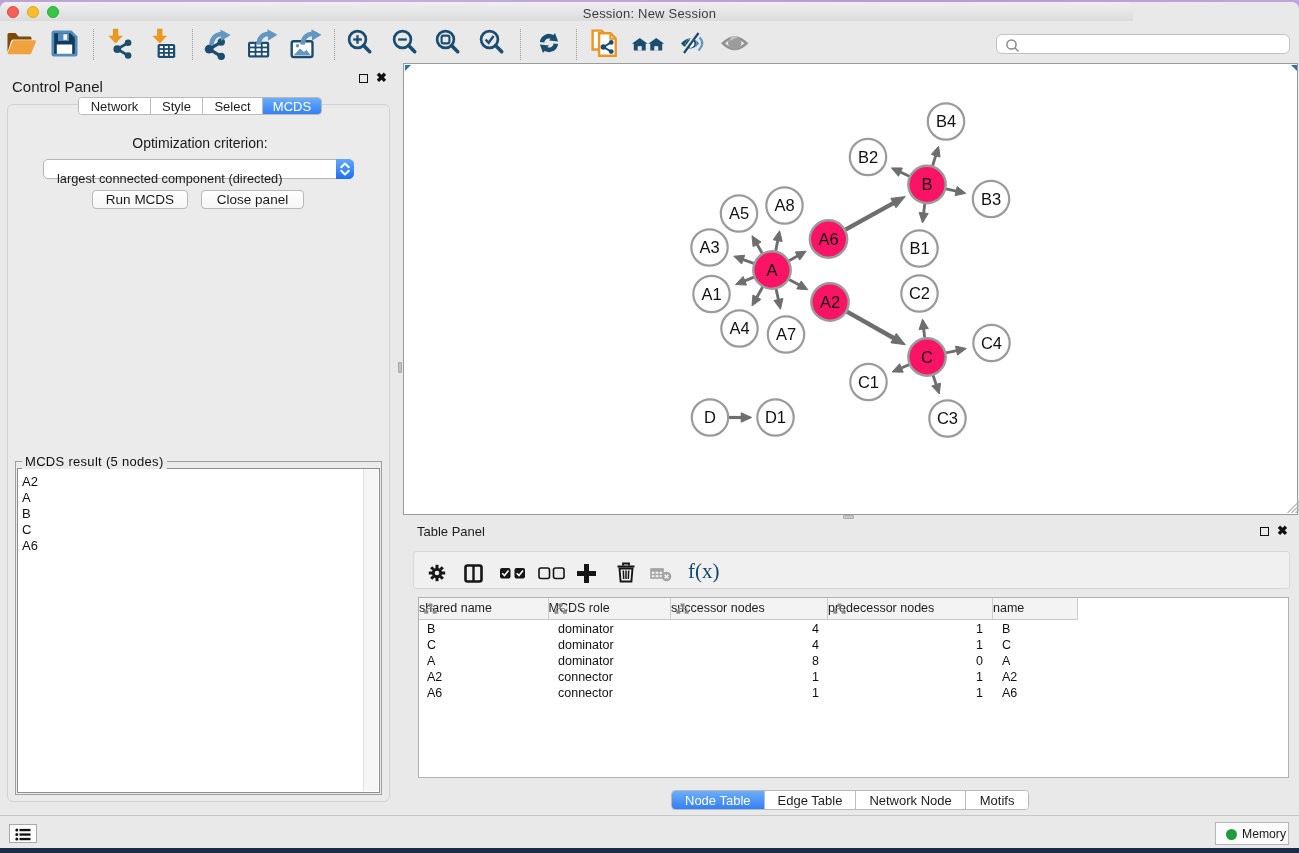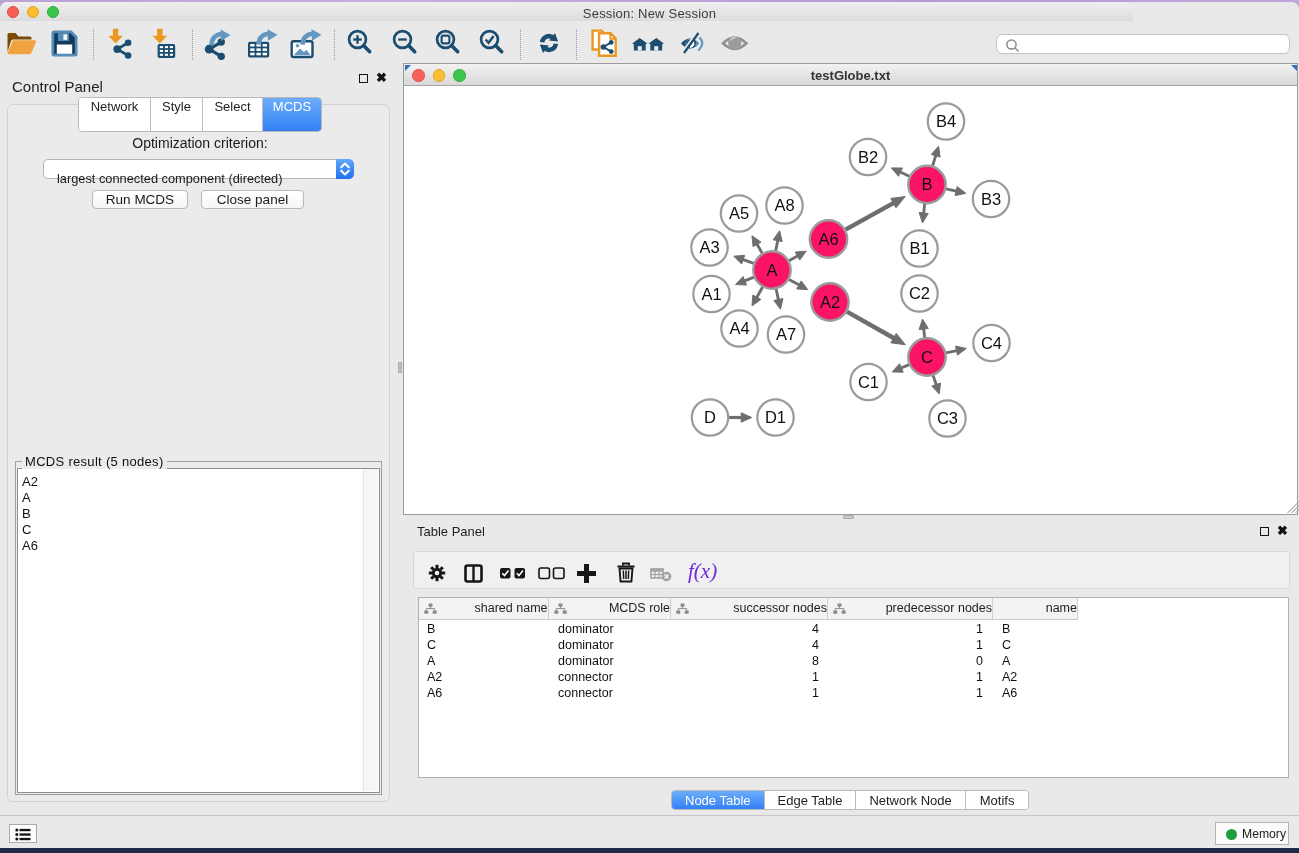--- a/index.html
+++ b/index.html
@@ -15,21 +15,21 @@
 #tl-g{left:47px;background:#38c649;border:0.5px solid #2aa838}
 #wtitle{left:0;top:4px;width:1299px;text-align:center;font-size:13px;color:#3c3c3c;letter-spacing:0.2px}
 #toolbar{left:0;top:21px;width:1299px;height:40px;background:#e9e9e9}
 .tsep{top:8px;width:1px;height:31px;border-left:1px dotted #9a9a9a}
 #search{left:996px;top:33.5px;width:294px;height:20px;background:#fff;border:1px solid #c3c3c3;border-radius:6px}
 
 #cp-title{left:12px;top:78px;font-size:15px;color:#1d1d1d}
 #cp-max{left:359px;top:74px;width:9px;height:9px;border:1.6px solid #111}
 #cp-close{left:376px;top:70px;font-size:13px;color:#111;font-weight:bold}
 #cp-panel{left:7px;top:104px;width:383px;height:698px;background:#ebebeb;border:1px solid #d2d2d2;border-radius:6px}
-#tabs{left:78px;top:97px;width:244px;height:35px;display:flex;border:1px solid #b9b9b9;border-radius:4px;overflow:hidden;background:#fff}
+#tabs{left:78px;top:97px;width:244px;height:18px;display:flex;border:1px solid #b9b9b9;border-radius:4px;overflow:hidden;background:#fff}
 .tab{height:100%;font-size:13px;color:#1d1d1d;text-align:center;line-height:18px;background:#fff;border-right:1px solid #bdbdbd}
 .tab:last-child{border-right:none}
 .tab.sel{background:linear-gradient(#6caefa,#3380f6);color:#fff}
 #optlabel{left:0px;top:135px;width:400px;text-align:center;font-size:14px;color:#1a1a1a}
 #combo{left:43px;top:158.5px;width:311px;height:20px;background:#fff;border:1px solid #b5b5b5;border-radius:5px}
 #combo .txt{position:absolute;left:13px;top:11px;font-size:12.8px;color:#1a1a1a}
 #combo .cap{position:absolute;right:-1px;top:-1px;width:18px;height:20px;background:linear-gradient(#63a8fb,#1f70f2);border-radius:0 5.5px 5.5px 0}
 .btn{height:19px;background:linear-gradient(#ffffff,#f6f6f6);border:1px solid #b9b9b9;border-radius:4px;font-size:13.5px;color:#1a1a1a;text-align:center;line-height:17px}
 #btn-run{left:92px;top:190px;width:96px}
 #btn-close{left:201px;top:190px;width:103px}
@@ -53,21 +53,21 @@
 #ntl-y{left:28.5px;background:#fcbf32;border:0.5px solid #e0a522}
 #ntl-g{left:49px;background:#3ac74c;border:0.5px solid #2fae3e}
 #net-canvas{left:0;top:23px;width:893px;height:427px;background:#fff}
 
 #tp-title{left:417px;top:524px;font-size:13px;color:#1d1d1d}
 #tp-max{left:1260px;top:527px;width:9px;height:9px;border:1.6px solid #111}
 #tp-close{left:1277px;top:523px;font-size:13px;color:#111;font-weight:bold}
 #tp-toolbar{left:413px;top:551px;width:877px;height:38px;background:#f0f0f0;border:1px solid #d8d8d8;border-radius:3px}
 #tbl{left:418px;top:597px;width:871px;height:181px;background:#fff;border:1px solid #b2b2b2}
 #tbl-head{left:0;top:0;width:659px;height:21.5px;background:#f3f3f3;border-bottom:1px solid #c9c9c9;border-right:1px solid #c9c9c9}
-.hcell{position:absolute;top:0;height:21px;border-right:1px solid #cfcfcf;font-size:12.5px;color:#1d1d1d;text-align:right;line-height:21px}
+.hcell{position:absolute;top:0;height:21px;border-right:1px solid #cfcfcf;font-size:12.5px;color:#1d1d1d;text-align:left;line-height:21px}
 .trow{position:absolute;font-size:12.5px;color:#111;height:16.2px;line-height:16.2px}
 
 #btabs{left:671px;top:790px;height:20px;display:flex;border:1px solid #b9b9b9;border-radius:4px;overflow:hidden;background:#fff}
 .btab{height:100%;font-size:13px;color:#1d1d1d;text-align:center;line-height:19px;background:#fff;border-right:1px solid #bdbdbd;padding:0 13px}
 .btab:last-child{border-right:none}
 .btab.sel{background:linear-gradient(#6caefa,#3380f6);color:#fff}
 </style></head>
 <body>
 <div class="abs" id="wallTop"></div>
 <div class="abs" id="app"></div>
@@ -254,26 +254,20 @@
   </div>
 <div class="abs btn" id="btn-run">Run MCDS</div>
 <div class="abs btn" id="btn-close">Close panel</div>
 <div class="abs" id="fs"></div>
 <div class="abs" id="fs-list">A2<br>A<br>B<br>C<br>A6</div>
 <div class="abs" id="fs-sb"></div>
 <div class="abs" id="fs-label">MCDS result (5 nodes)</div>
 <div class="abs" id="cp-thumb"></div>
 
 <div class="abs" id="netwin">
-  <div class="abs" id="net-tbar">
-    <div class="abs ntl" id="ntl-r"></div>
-      <div class="abs ntl" id="ntl-y"></div>
-      <div class="abs ntl" id="ntl-g"></div>
-    <div class="abs" id="net-title">testGlobe.txt</div>
-  </div>
   <svg class="abs" style="left:1px;top:1px" width="6" height="6">
       <path d="M0 0 L6 0 L0 6 Z" fill="#2f6fbd"></path>
     </svg>
 <svg class="abs" style="left:887px;top:1px" width="6" height="6">
       <path d="M0 0 L6 0 L6 6 Z" fill="#2f6fbd"></path>
     </svg>
 <div class="abs" id="net-canvas">
       <svg width="893" height="427" viewBox="0 0 893 427" style="position:absolute;left:0;top:0">
         <g stroke="#6e6e6e" fill="#6e6e6e">
           <line x1="358.2" y1="166.2" x2="352.3" y2="156.1" stroke-width="2.9"></line>
@@ -422,21 +416,21 @@
       <g>
         <rect x="1" y="4" width="12" height="9" fill="none" stroke="#a3a3a3" stroke-width="1.6"></rect>
 <rect x="0.7" y="3.7" width="12.6" height="3" fill="#a3a3a3"></rect>
 <line x1="5" y1="4" x2="5" y2="13" stroke="#a3a3a3" stroke-width="1.2"></line>
         <line x1="9" y1="4" x2="9" y2="13" stroke="#a3a3a3" stroke-width="1.2"></line>
 <line x1="1" y1="9.5" x2="13" y2="9.5" stroke="#a3a3a3" stroke-width="1.2"></line>
 <circle cx="16.5" cy="11.5" r="4.8" fill="#a3a3a3"></circle>
         <path d="M14.6 9.6 L18.4 13.4 M18.4 9.6 L14.6 13.4" stroke="#f0f0f0" stroke-width="1.5"></path>
       </g>
     </svg>
-    <div class="abs" style="left:274px;top:7px;font-family:'Liberation Serif',serif;font-style:italic;font-size:21px;color:#6d28d9">f(x)</div>
+    <div class="abs" style="left:274px;top:7px;font-family:'Liberation Serif',serif;font-size:21px;color:#0c4a6e">f(x)</div>
   </div>
 <div class="abs" id="tbl">
     <div class="abs" id="tbl-head">
       <div class="hcell" style="left:0px;width:129.5px"><svg width="13" height="12" viewBox="0 0 13 12" style="position:absolute;left:5px;top:4.5px">
           <g fill="#8a8a8a">
             <rect x="4.5" y="0.5" width="4" height="3.2" rx="0.6"></rect>
             <rect x="0.3" y="7.6" width="4" height="3.2" rx="0.6"></rect>
             <rect x="8.7" y="7.6" width="4" height="3.2" rx="0.6"></rect>
             <path d="M6.5 3.7 L6.5 5.6 M2.3 7.6 L2.3 5.6 L10.7 5.6 L10.7 7.6" stroke="#8a8a8a" stroke-width="1" fill="none"></path>
           </g>

